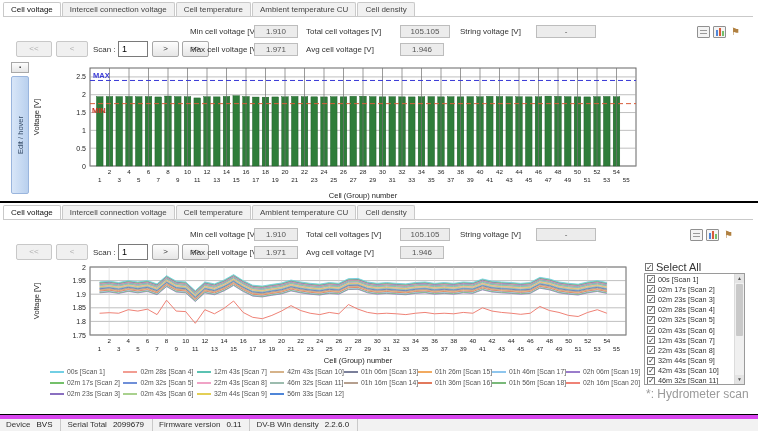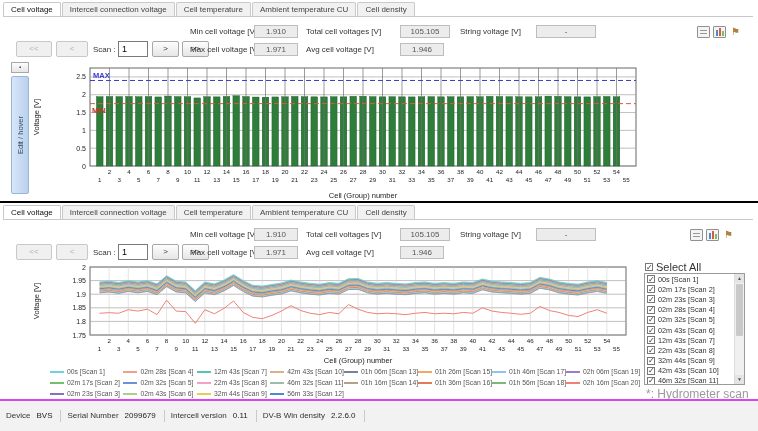--- a/index.html
+++ b/index.html
@@ -48,21 +48,21 @@
   #scan-list { position: absolute; left: 644px; top: 70px; width: 101px; height: 112px; border: 1px solid #9a9a9a; background: #fff; overflow: hidden; }
   .scan-item { display: flex; align-items: center; height: 10.2px; padding-left: 2px; font-size: 7.3px; color: #333; white-space: nowrap; cursor: pointer; }
   #scan-scrollbar { position: absolute; right: 0; top: 0; bottom: 0; width: 10px; background: #f0f0f0; border-left: 1px solid #dcdcdc; }
   #scan-scrollbar .arr { position: absolute; left: 0; width: 9px; height: 9px; font-size: 5px; line-height: 9px; text-align: center; color: #555; background: #e4e4e4; cursor: pointer; }
   #scan-scrollbar .arr.up { top: 0; }
   #scan-scrollbar .arr.down { bottom: 0; }
   #scan-scrollbar .thumb { position: absolute; left: 1px; top: 10px; width: 7px; height: 52px; background: #c9c9c9; border-radius: 1px; cursor: grab; }
   #hydro-note { position: absolute; left: 646px; top: 184px; font-size: 12px; color: #9a9a9a; }
 
   
-  #status-bar { position: absolute; left: 0; bottom: 0; width: 758px; height: 32px; background: #f2f2f2; border-top: 2px solid #d946ef; display: flex; align-items: center; font-size: 8px; color: #333; }
+  #status-bar { position: absolute; left: 0; bottom: 0; width: 758px; height: 16px; background: #f2f2f2; border-top: 4px solid #d946ef; display: flex; align-items: center; font-size: 8px; color: #333; }
   .seg { padding: 0 8px 0 6px; border-right: 1px solid #c9c9c9; height: 12px; line-height: 12px; white-space: nowrap; }
   .seg .v { margin-left: 6px; color: #222; }
 </style>
 </head>
 <body>
 
 <div id="screen">
 
   <div class="panel" id="panel-top">
     <div class="tabstrip">
@@ -578,17 +578,17 @@
         <div class="arr up">▲</div>
         <div class="thumb"></div>
         <div class="arr down">▼</div>
       </div>
     </div>
     <div id="hydro-note">*: Hydrometer scan</div>
   </div>
 
   <div id="status-bar">
       <div class="seg"><span>Device</span><span class="v">BVS</span></div>
-      <div class="seg"><span>Serial Number</span><span class="v">2099679</span></div>
-      <div class="seg"><span>Intercell version</span><span class="v">0.11</span></div>
+      <div class="seg"><span>Serial Total</span><span class="v">2099679</span></div>
+      <div class="seg"><span>Firmware version</span><span class="v">0.11</span></div>
       <div class="seg"><span>DV-B Win density</span><span class="v">2.2.6.0</span></div>
     </div>
 </div>
 
 </body></html>

